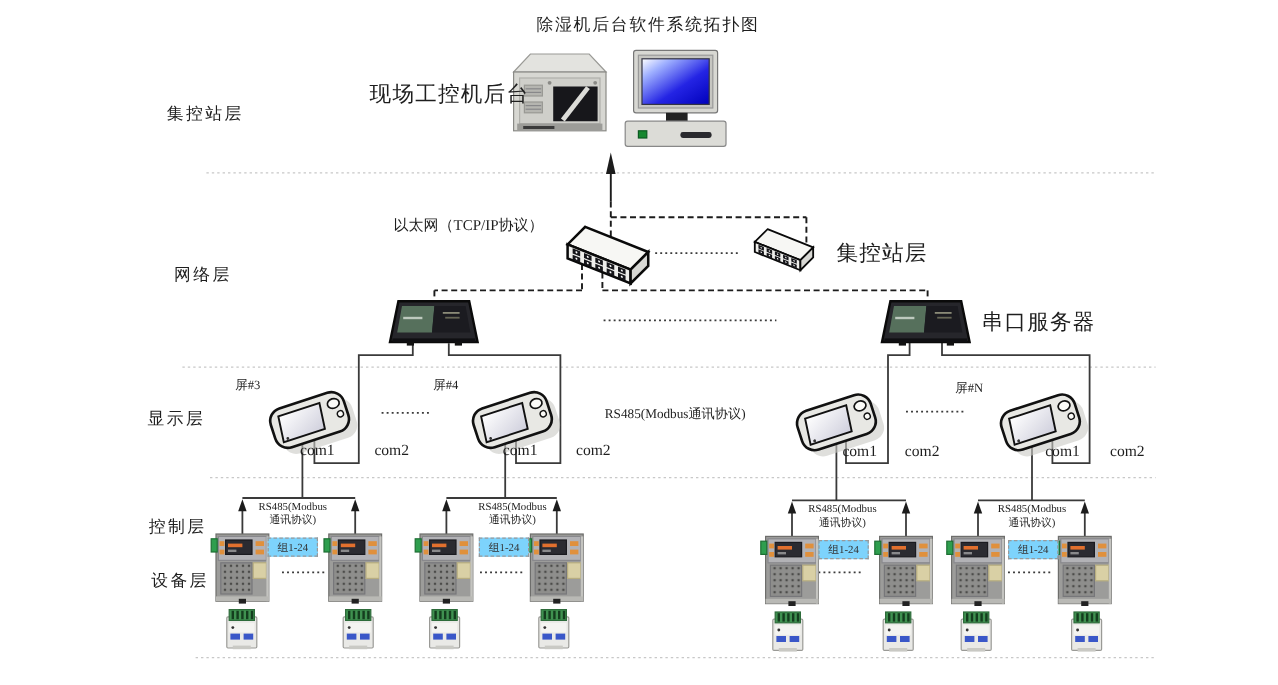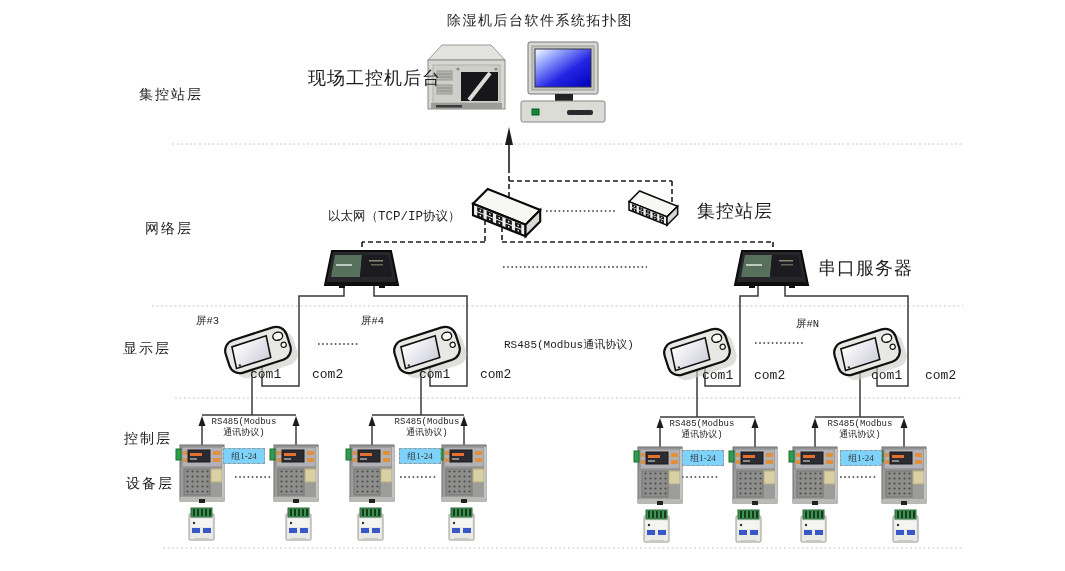--- a/index.html
+++ b/index.html
@@ -1,19 +1,19 @@
 <!DOCTYPE html>
 <html><head>
 <meta charset="utf-8">
 <style>
   html,body{margin:0;padding:0;background:#fff;}
   #canvas{position:relative;width:1065px;height:571px;background:#ffffff;overflow:hidden;
           font-family:"Liberation Serif","DejaVu Serif",serif;color:#1e1e1e;}
   #wires{position:absolute;left:0;top:0;}
-  .lbl{position:absolute;white-space:nowrap;color:#1e1e1e;font-family:Liberation Mono, monospace;}
+  .lbl{position:absolute;white-space:nowrap;color:#1e1e1e;}
   .layer{font-size:14px;letter-spacing:2px;}
   .t-title{font-size:14px;letter-spacing:1.5px;text-align:center;width:270px;}
   .t13{font-size:18px;letter-spacing:1px;}
   .t12{font-size:12.5px;}
   .t11{font-size:11px;}
   .scr-name{font-size:10.5px;}
   .com{font-size:13px;margin-left:48px;}
   .rsgrp{font-size:9px;line-height:11px;text-align:center;width:110px;}
   .grpbox{position:absolute;width:40px;height:14px;border:1px dashed #999;font-size:9px;
           line-height:14px;text-align:center;color:#333;background:#7dd3fc;}
@@ -307,21 +307,21 @@
 
   <div class="lbl t-title" style="left:405px;top:12px;">除湿机后台软件系统拓扑图</div>
 
   <div class="lbl layer" style="left:139px;top:86px;">集控站层</div>
   <div class="lbl layer" style="left:145px;top:220px;">网络层</div>
   <div class="lbl layer" style="left:123px;top:340px;">显示层</div>
   <div class="lbl layer" style="left:124px;top:430px;">控制层</div>
   <div class="lbl layer" style="left:126px;top:475px;">设备层</div>
 
   <div class="lbl t13" style="left:308px;top:66px;">现场工控机后台</div>
-  <div class="lbl t12" style="left:328px;top:180px;margin-top:28px;">以太网（TCP/IP协议）</div>
+  <div class="lbl t12" style="left:328px;top:180px;">以太网（TCP/IP协议）</div>
   <div class="lbl t13" style="left:697px;top:199px;">集控站层</div>
   <div class="lbl t13" style="left:818px;top:256px;">串口服务器</div>
   <div class="lbl t11" style="left:504px;top:337px;">RS485(Modbus通讯协议)</div>
 
   <div class="lbl scr-name" style="left:196px;top:314px;">屏#3</div>
   <div class="lbl scr-name" style="left:361px;top:314px;">屏#4</div>
   <div class="lbl scr-name" style="left:666px;top:317px;"></div>
   <div class="lbl scr-name" style="left:796px;top:317px;">屏#N</div>
 
   <div class="lbl com" style="left:202px;top:367px;">com1</div>

